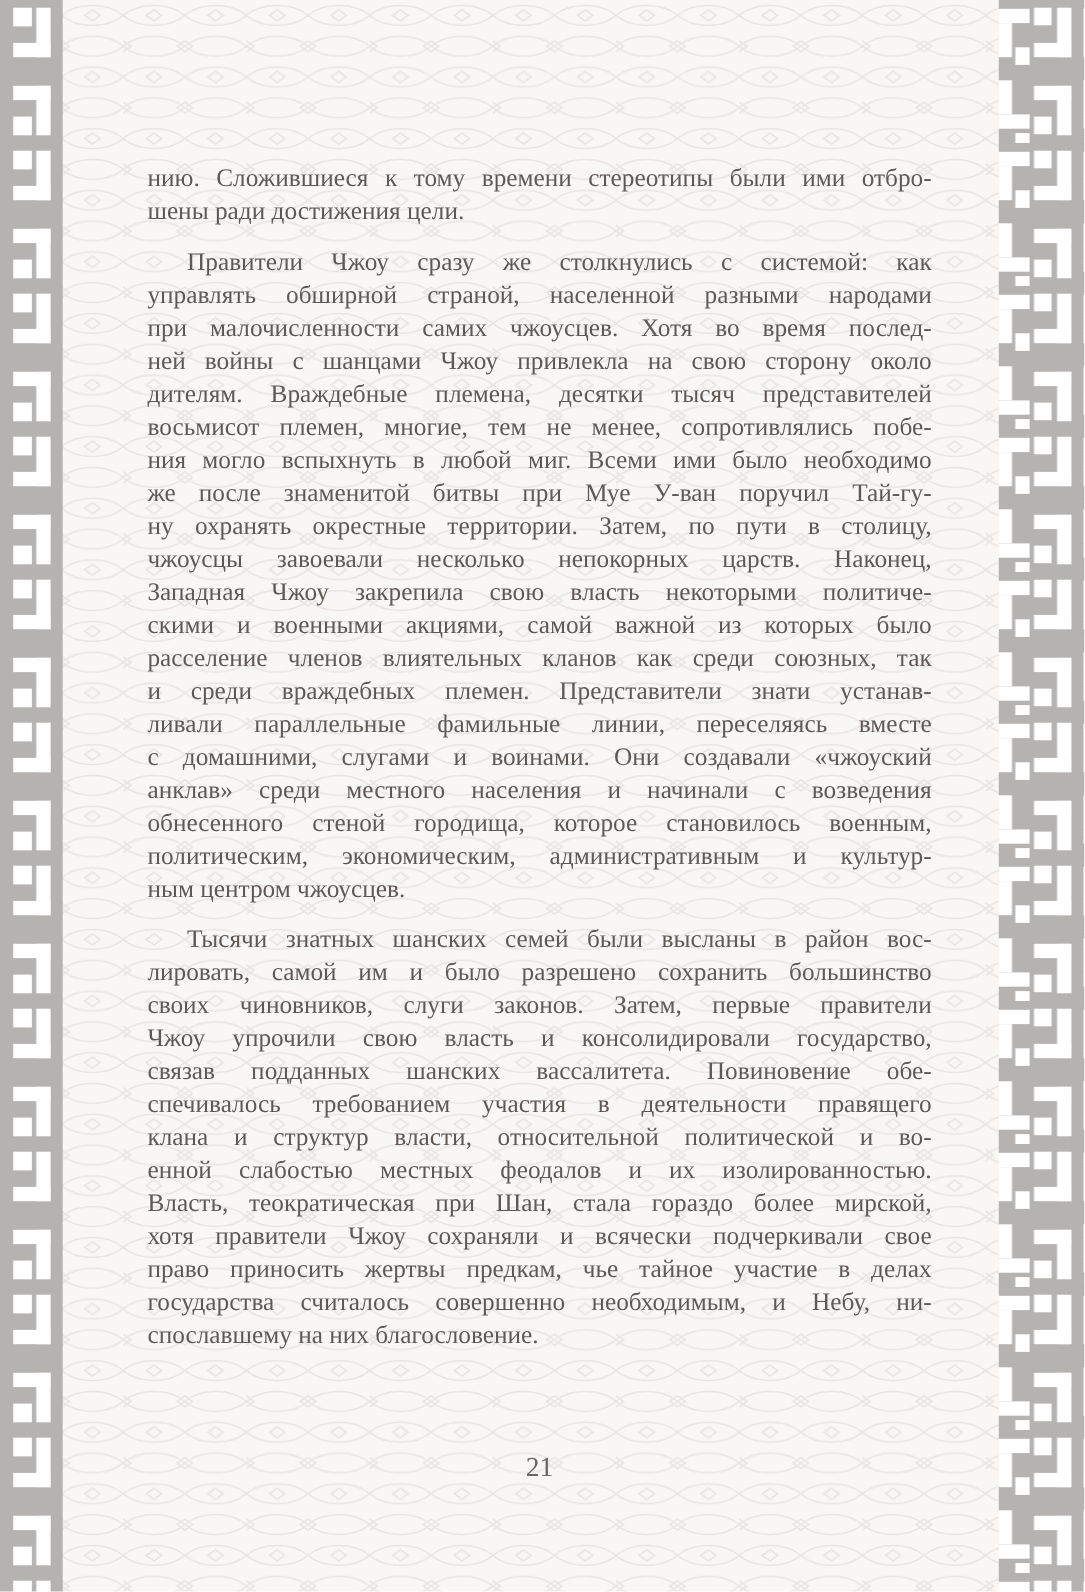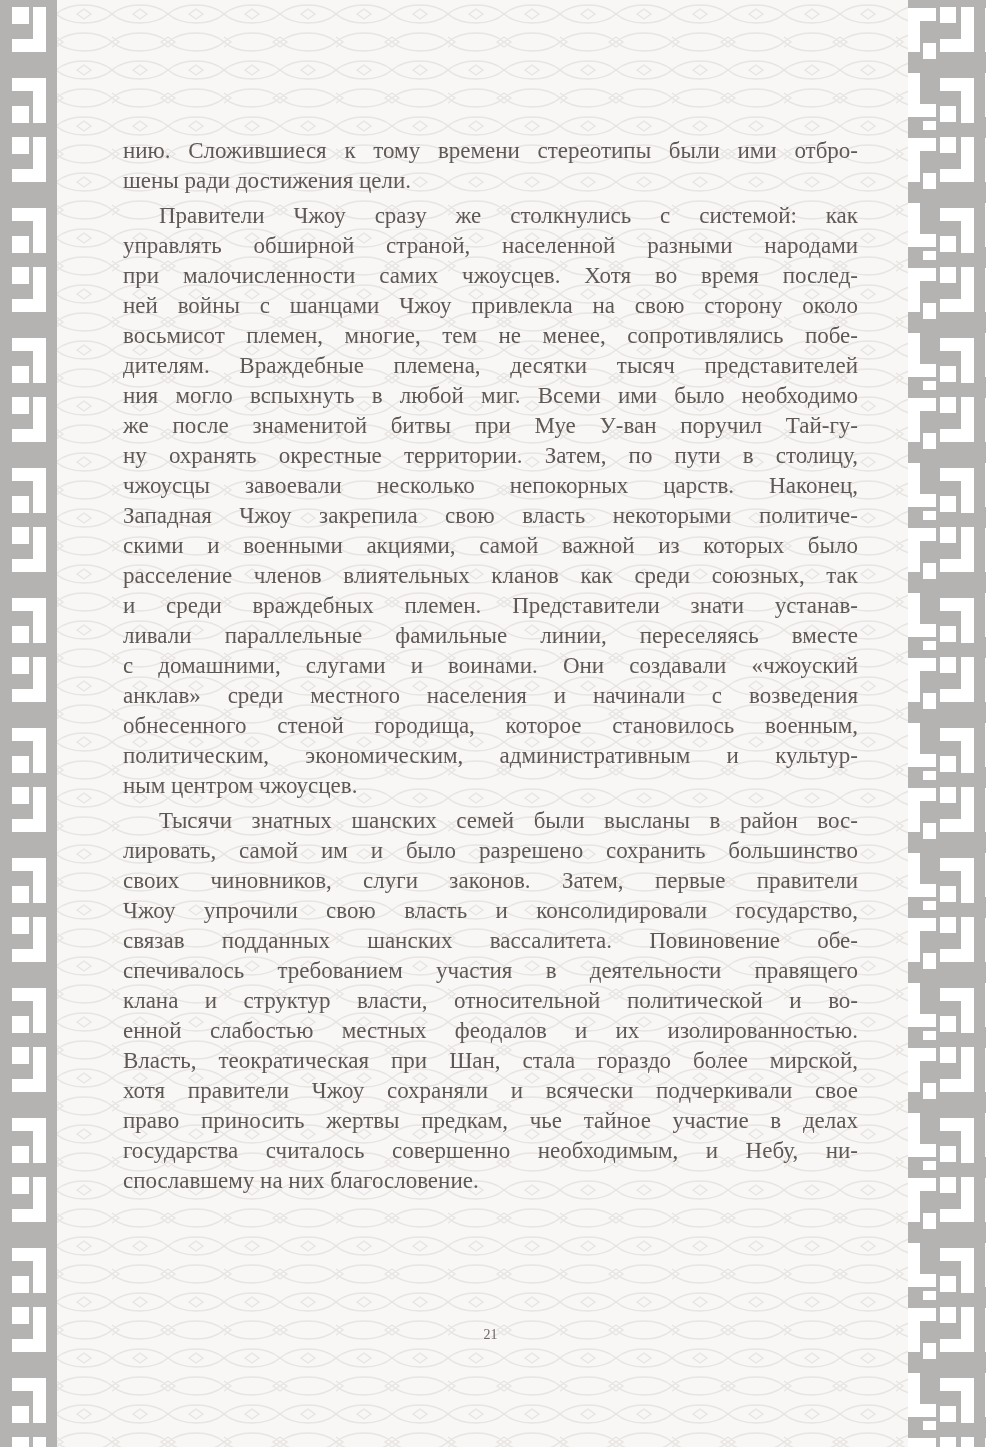--- a/index.html
+++ b/index.html
@@ -26,42 +26,42 @@
     width: 986px; height: 1447px;
     display: block;
   }
   .text-block {
     position: absolute;
     left: 118px;
     top: 131px;
     width: 745px;
     font-size: 23px;
   }
-  .para { margin: 5px; }
+  .para { margin: 16px; }
   .line {
     height: 30px;
     line-height: 30px;
     text-align: justify;
     text-align-last: justify;
     white-space: nowrap;
     overflow: visible;
   }
   .line.last {
     text-align-last: left;
   }
   .line.indent {
     padding-left: 36px;
   }
   .page-number {
     position: absolute;
     left: 118px;
     top: 1320px;
     width: 745px;
     text-align: center;
-    font-size: 14px;
+    font-size: 25px;
     line-height: 30px;
     color: var(--page-number, #6c6663);
   }
 </style>
 </head>
 <body>
 
 <div class="page">
 
   <svg class="bg-layer" width="986" height="1447" viewBox="0 0 986 1447" xmlns="http://www.w3.org/2000/svg">
@@ -120,22 +120,22 @@
   <main class="text-block" id="text-block">
       <div class="para">
         <div class="line">нию. Сложившиеся к тому времени стереотипы были ими отбро-</div>
         <div class="line last">шены ради достижения цели.</div>
       </div>
       <div class="para">
         <div class="line indent">Правители Чжоу сразу же столкнулись с системой: как</div>
         <div class="line">управлять обширной страной, населенной разными народами</div>
         <div class="line">при малочисленности самих чжоусцев. Хотя во время послед-</div>
         <div class="line">ней войны с шанцами Чжоу привлекла на свою сторону около</div>
+        <div class="line">дителям. Враждебные племена, десятки тысяч представителей</div>
         <div class="line">восьмисот племен, многие, тем не менее, сопротивлялись побе-</div>
-        <div class="line">дителям. Враждебные племена, десятки тысяч представителей</div>
         <div class="line">ния могло вспыхнуть в любой миг. Всеми ими было необходимо</div>
         <div class="line">же после знаменитой битвы при Муе У-ван поручил Тай-гу-</div>
         <div class="line">ну охранять окрестные территории. Затем, по пути в столицу,</div>
         <div class="line">чжоусцы завоевали несколько непокорных царств. Наконец,</div>
         <div class="line">Западная Чжоу закрепила свою власть некоторыми политиче-</div>
         <div class="line">скими и военными акциями, самой важной из которых было</div>
         <div class="line">расселение членов влиятельных кланов как среди союзных, так</div>
         <div class="line">и среди враждебных племен. Представители знати устанав-</div>
         <div class="line">ливали параллельные фамильные линии, переселяясь вместе</div>
         <div class="line">с домашними, слугами и воинами. Они создавали «чжоуский</div>

